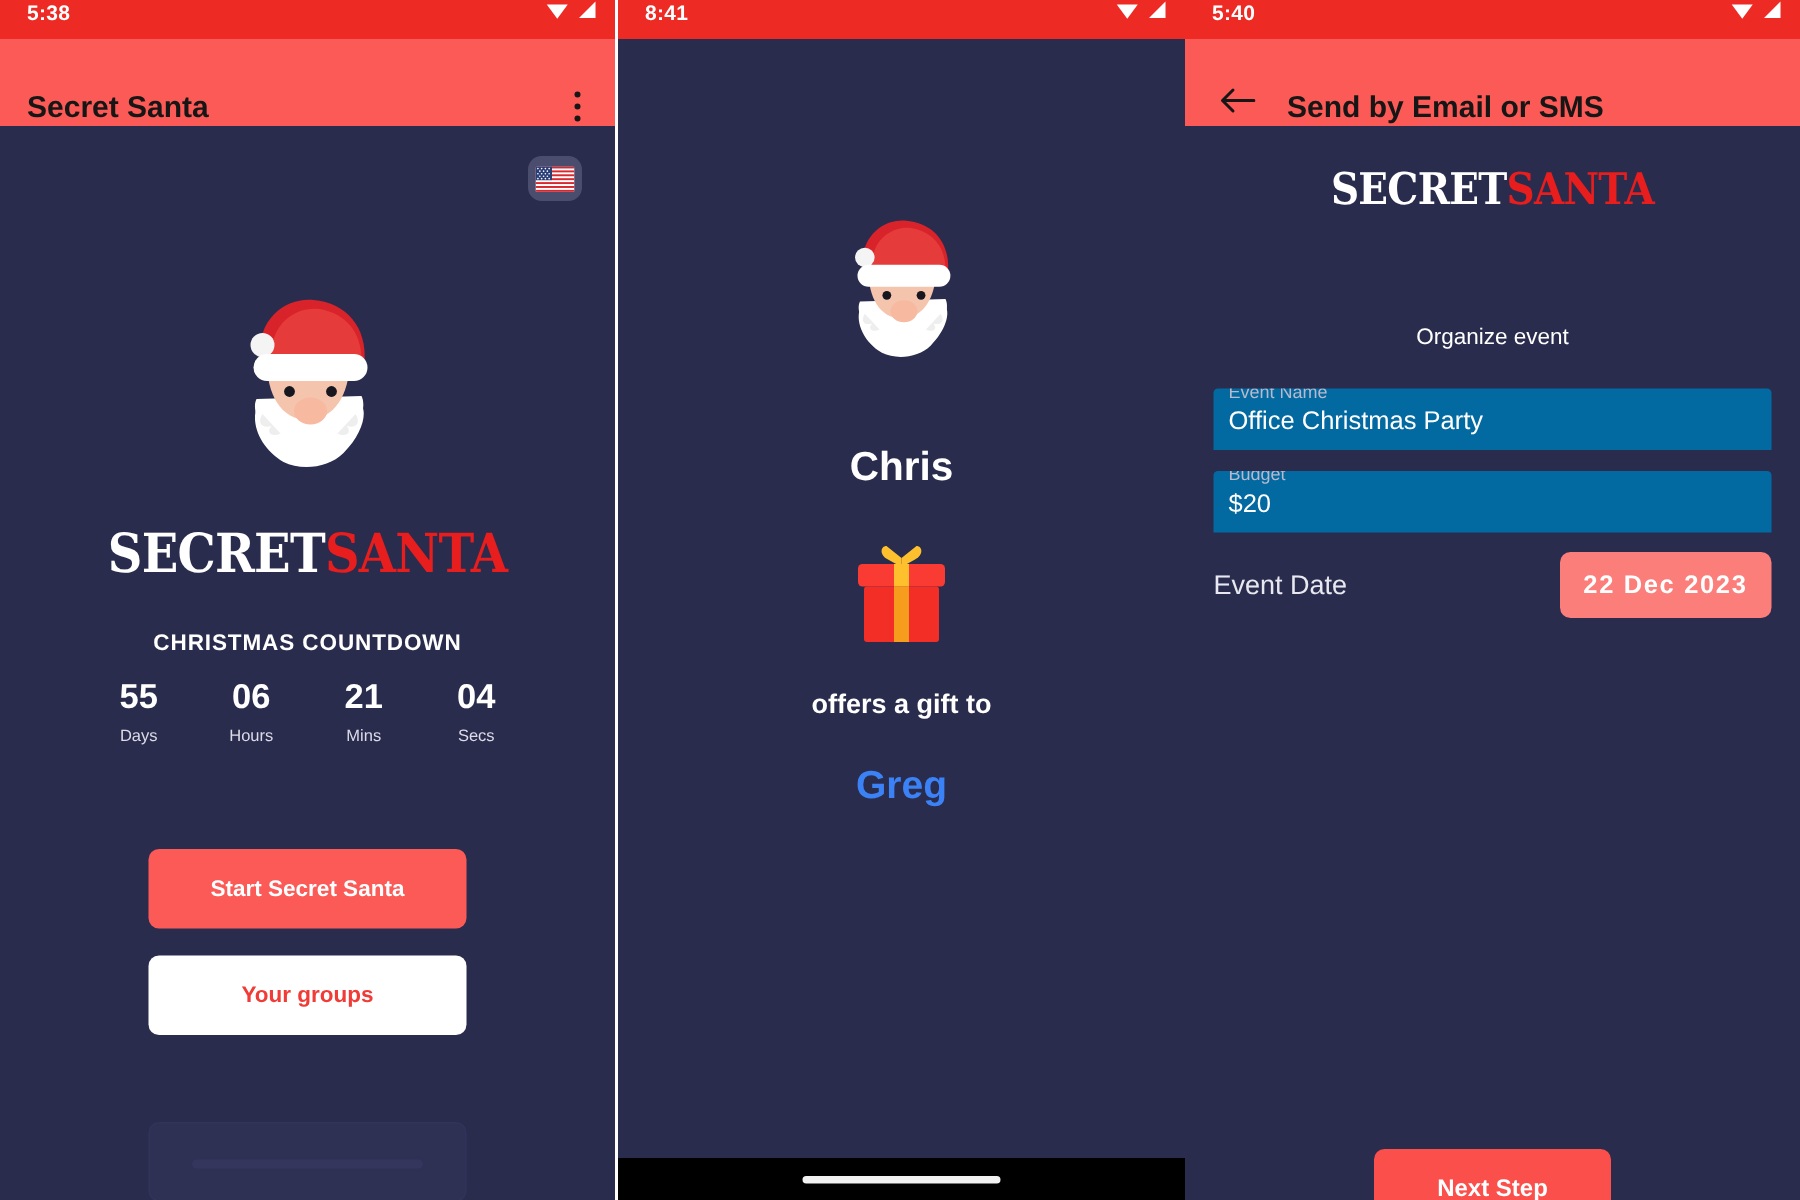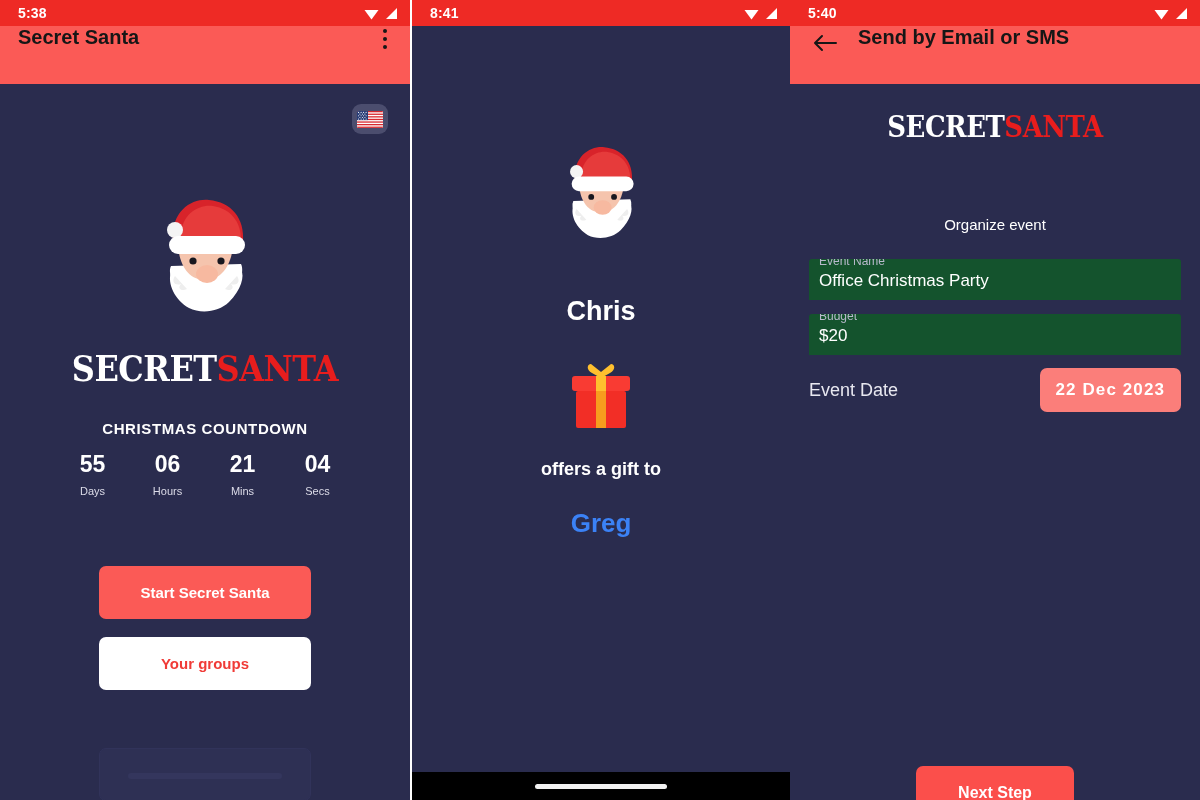--- a/index.html
+++ b/index.html
@@ -10,31 +10,31 @@
 
   .panel { position:relative; overflow:hidden; background:#2a2c4e; }
   .panel-1 { width:410px; height:800px; }
   .panel-gap { width:2px; height:800px; background:#ffffff; }
   .panel-2 { width:378px; height:800px; }
   .panel-3 { width:410px; height:800px; }
 
   
   .statusbar {
     height:26px; background:#ee2a25; color:#ffffff;
-    display:flex; align-items:center; justify-content:space-between;
+    display:flex; align-items:flex-start; justify-content:space-between;
     padding:0 12px 0 18px; font-size:14px; font-weight:bold;
     letter-spacing:.2px;
   }
   .status-icons { display:flex; align-items:center; gap:5px; }
   .ic-wifi { width:15px; height:13px; }
   .ic-sig  { width:14px; height:13px; }
 
   
   .appbar {
-    height:58px; background:#fb5a56; display:flex; align-items:flex-start;
+    height:58px; background:#fb5a56; display:flex; align-items:flex-end;
     padding:0 14px 0 18px; color:#121212;
   }
   .appbar-title { font-size:20px; font-weight:bold; color:#161616; }
   .appbar .spacer { flex:1; }
   .kebab { width:22px; height:26px; display:flex; flex-direction:column;
            align-items:center; justify-content:center; gap:4px; cursor:pointer; }
   .kebab i { width:4px; height:4px; border-radius:50%; background:#161616; display:block; }
   .backarrow { width:34px; height:34px; display:flex; align-items:center; justify-content:center;
                margin-right:16px; cursor:pointer; }
 
@@ -99,21 +99,21 @@
   .home-pill { width:132px; height:5px; border-radius:3px; background:#f2f2f2; }
 
   
   .p3-logo { position:absolute; left:0; right:0; top:112px; font-size:26px; }
   .p3-section {
     position:absolute; left:0; right:0; top:216px; text-align:center;
     color:#ffffff; font-size:15px;
   }
   .field {
     position:absolute; left:19px; width:372px; height:41px;
-    background:#14532d; border-radius:3px 3px 0 0;
+    background:#0369a1; border-radius:3px 3px 0 0;
     padding:0 10px; overflow:hidden;
   }
   .field-label {
     position:absolute; left:10px; top:-5px; font-size:12px; color:#b8b9cc;
   }
   .field-value {
     position:absolute; left:10px; top:12px; font-size:17px; color:#ffffff;
   }
   .field-name   { top:259px; }
   .field-budget { top:314px; }

